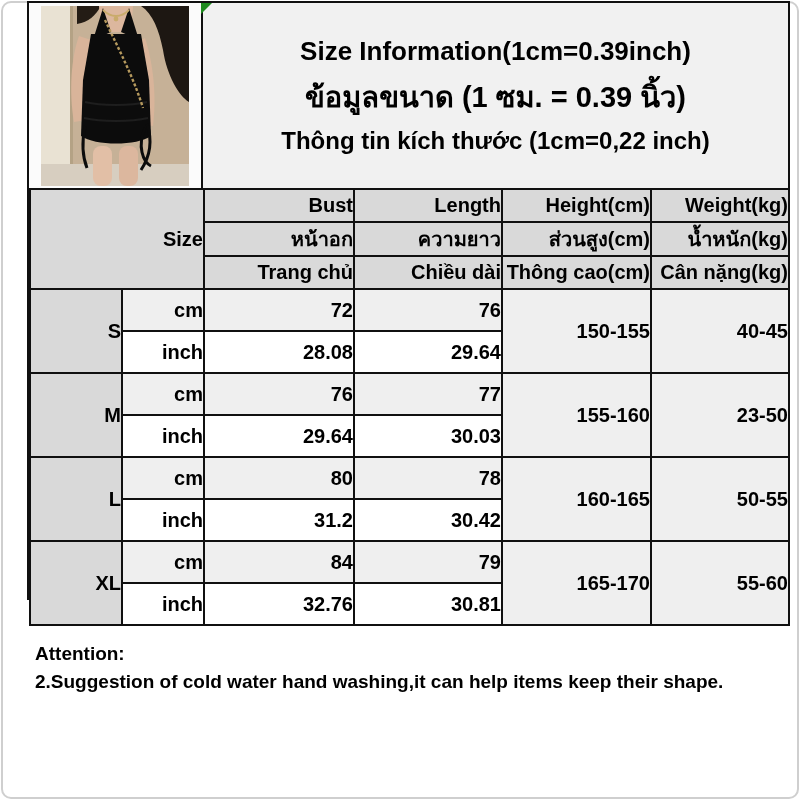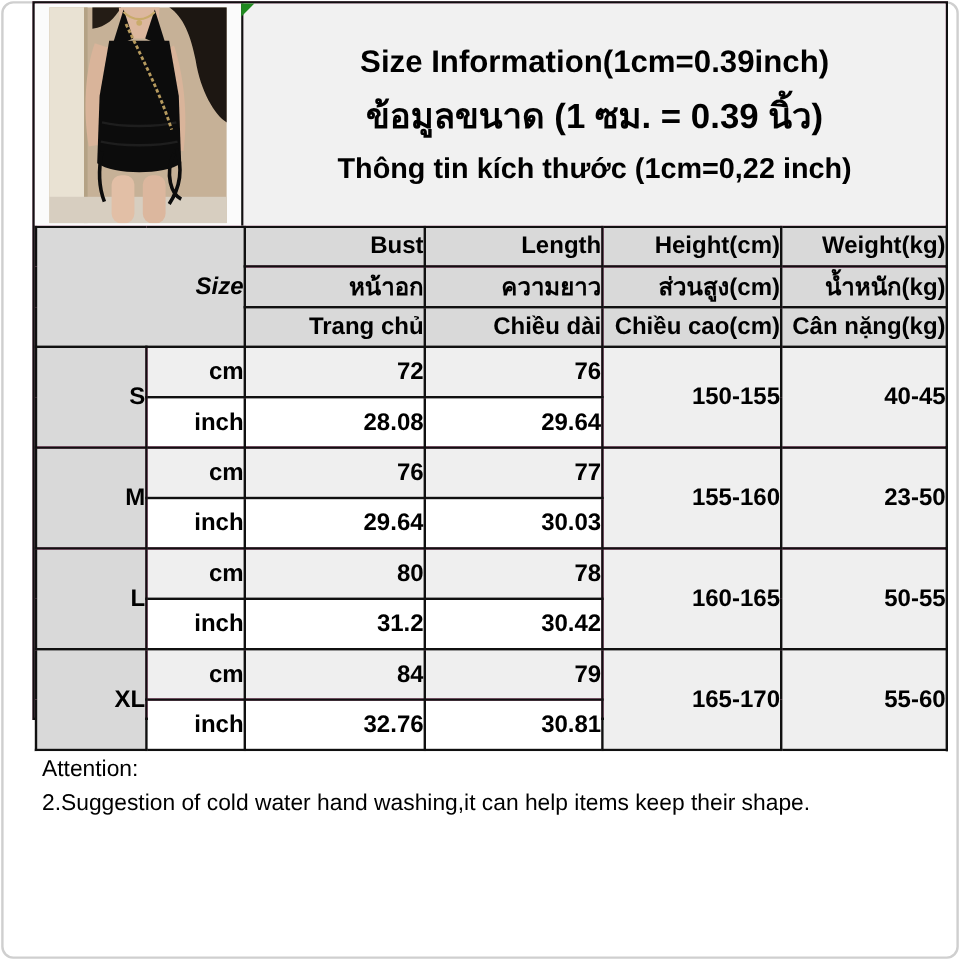--- a/index.html
+++ b/index.html
@@ -8,21 +8,21 @@
     font-family:"Liberation Sans","DejaVu Sans",sans-serif;color:#000;
     overflow:hidden;
   }
   .outer-frame{
     position:absolute;inset:1px;border:2px solid #cfcfcf;border-radius:10px;
     pointer-events:none;
   }
   .sheet{
     position:absolute;left:27px;top:1px;width:763px;height:599px;
     border:2px solid #101010;box-sizing:border-box;
-    display:flex;flex-direction:column;background:#f9a8d4;
+    display:flex;flex-direction:column;background:#ef4444;
   }
   
   .top-row{height:185px;min-height:185px;display:flex;position:relative;}
   .photo-cell{
     width:174px;min-width:174px;background:#fbfbfb;
     border-right:2px solid #101010;box-sizing:border-box;
     display:flex;align-items:center;justify-content:center;
   }
   .photo-cell svg{display:block;}
   .title-cell{
@@ -40,28 +40,28 @@
   table.size-table{
     border-collapse:collapse;table-layout:fixed;width:100%;
   }
   table.size-table td{
     border:2px solid #101010;text-align:right;vertical-align:middle;
     font-weight:bold;font-size:20px;padding:0;overflow:hidden;
   }
   tr.hdr-row{height:33px;}
   tr.data-row{height:42px;}
   .c-hdr{background:#d9d9d9;}
-  .c-size-big{background:#d9d9d9;font-size:42px;font-weight:bold;font-style:italic;}
+  .c-size-big{background:#d9d9d9;font-size:42px;font-weight:bold;}
   .c-size-letter{background:#d9d9d9;font-size:22px;}
   .c-gray{background:#efefef;}
   .c-white{background:#ffffff;margin-top:29px;}
   
   .attention{
-    flex:1;background:#ffffff;padding:2px 8px 0 6px;
-    font-size:19px;line-height:28px;font-weight:normal;
+    flex:1;background:#ffffff;padding:14px 8px 0 6px;
+    font-size:19px;line-height:28px;font-weight:bold;
   }
   .attention p{margin:0;}
 </style>
 </head>
 <body>
 
 <div class="outer-frame"></div>
 
 <div class="sheet">
 
@@ -130,21 +130,21 @@
       </tr>
       <tr class="hdr-row">
         <td class="c-hdr">หน้าอก</td>
         <td class="c-hdr">ความยาว</td>
         <td class="c-hdr">ส่วนสูง(cm)</td>
         <td class="c-hdr">น้ำหนัก(kg)</td>
       </tr>
       <tr class="hdr-row">
         <td class="c-hdr">Trang chủ</td>
         <td class="c-hdr">Chiều dài</td>
-        <td class="c-hdr">Chiều cao(cm)</td>
+        <td class="c-hdr">Thông cao(cm)</td>
         <td class="c-hdr">Cân nặng(kg)</td>
       </tr>
 
       <tr class="data-row">
         <td class="c-size-letter" rowspan="2">S</td>
         <td class="c-gray">cm</td>
         <td class="c-gray">72</td>
         <td class="c-gray">76</td>
         <td class="c-gray" rowspan="2">150-155</td>
         <td class="c-gray" rowspan="2">40-45</td>

